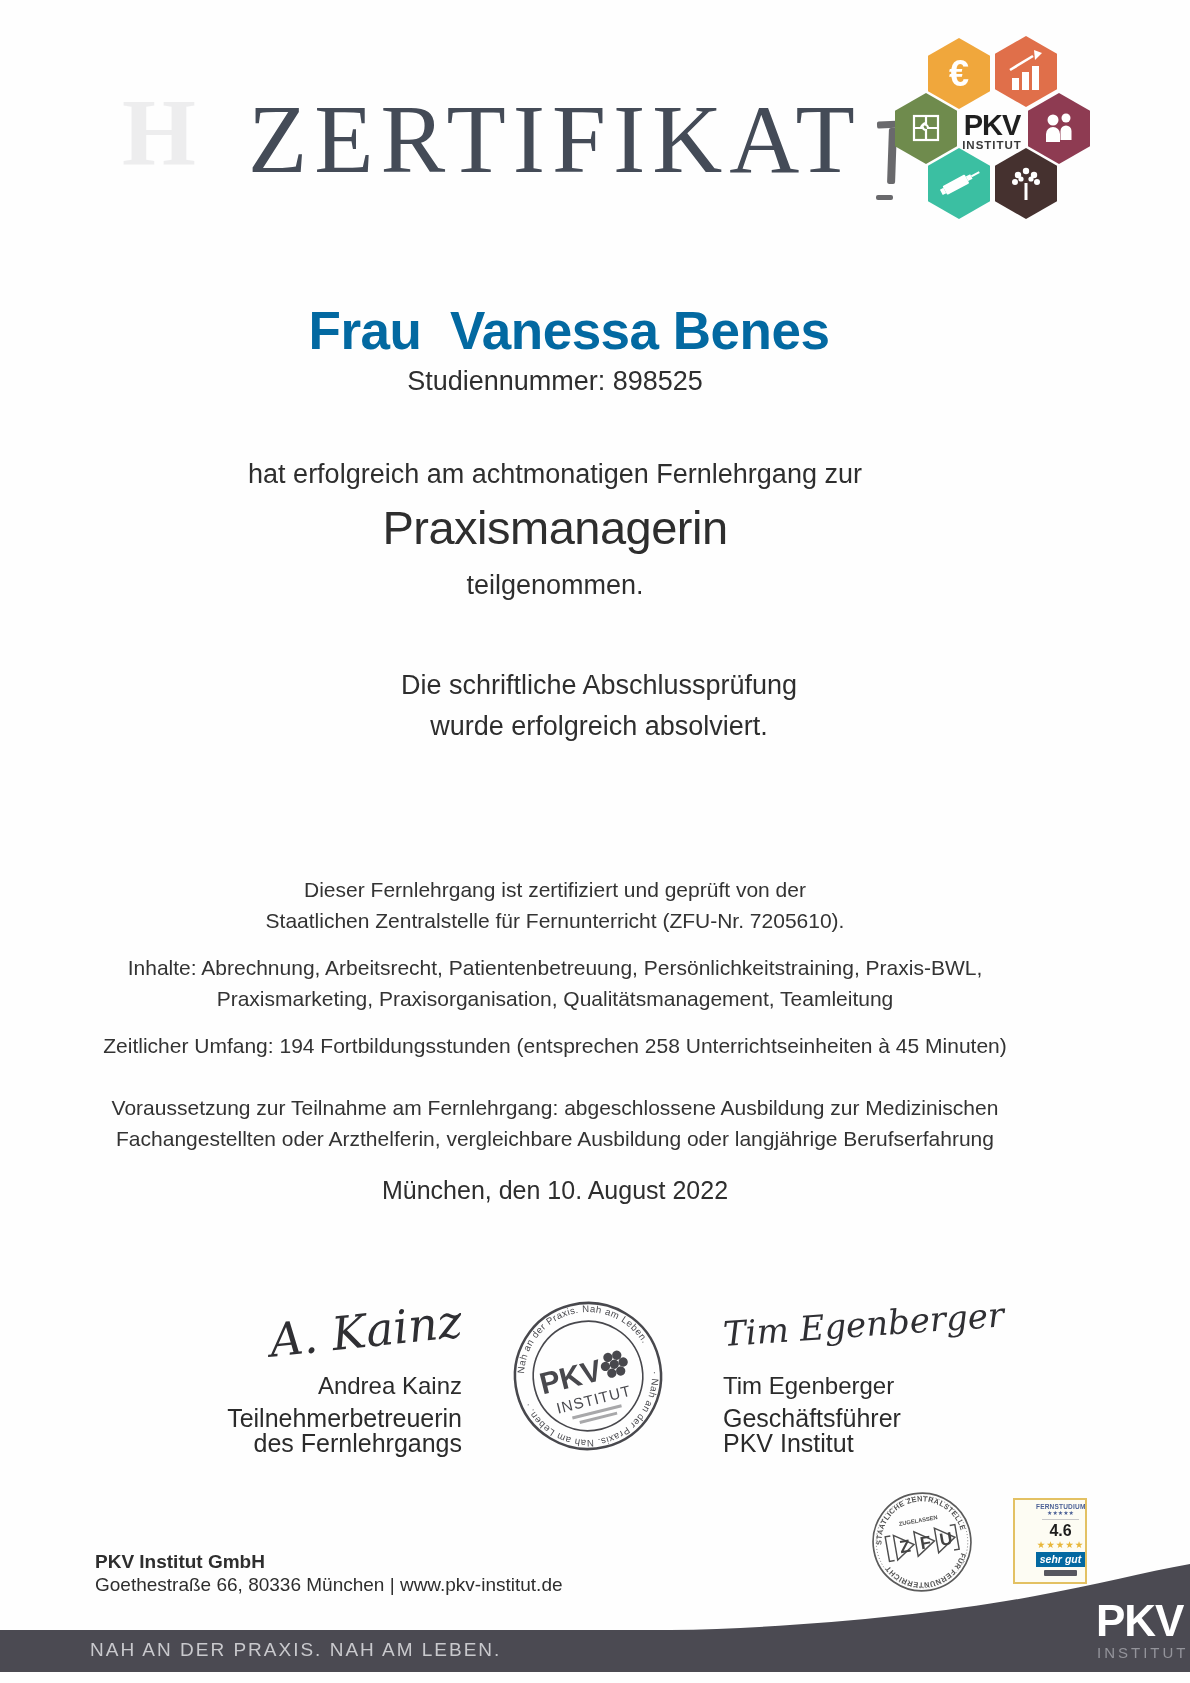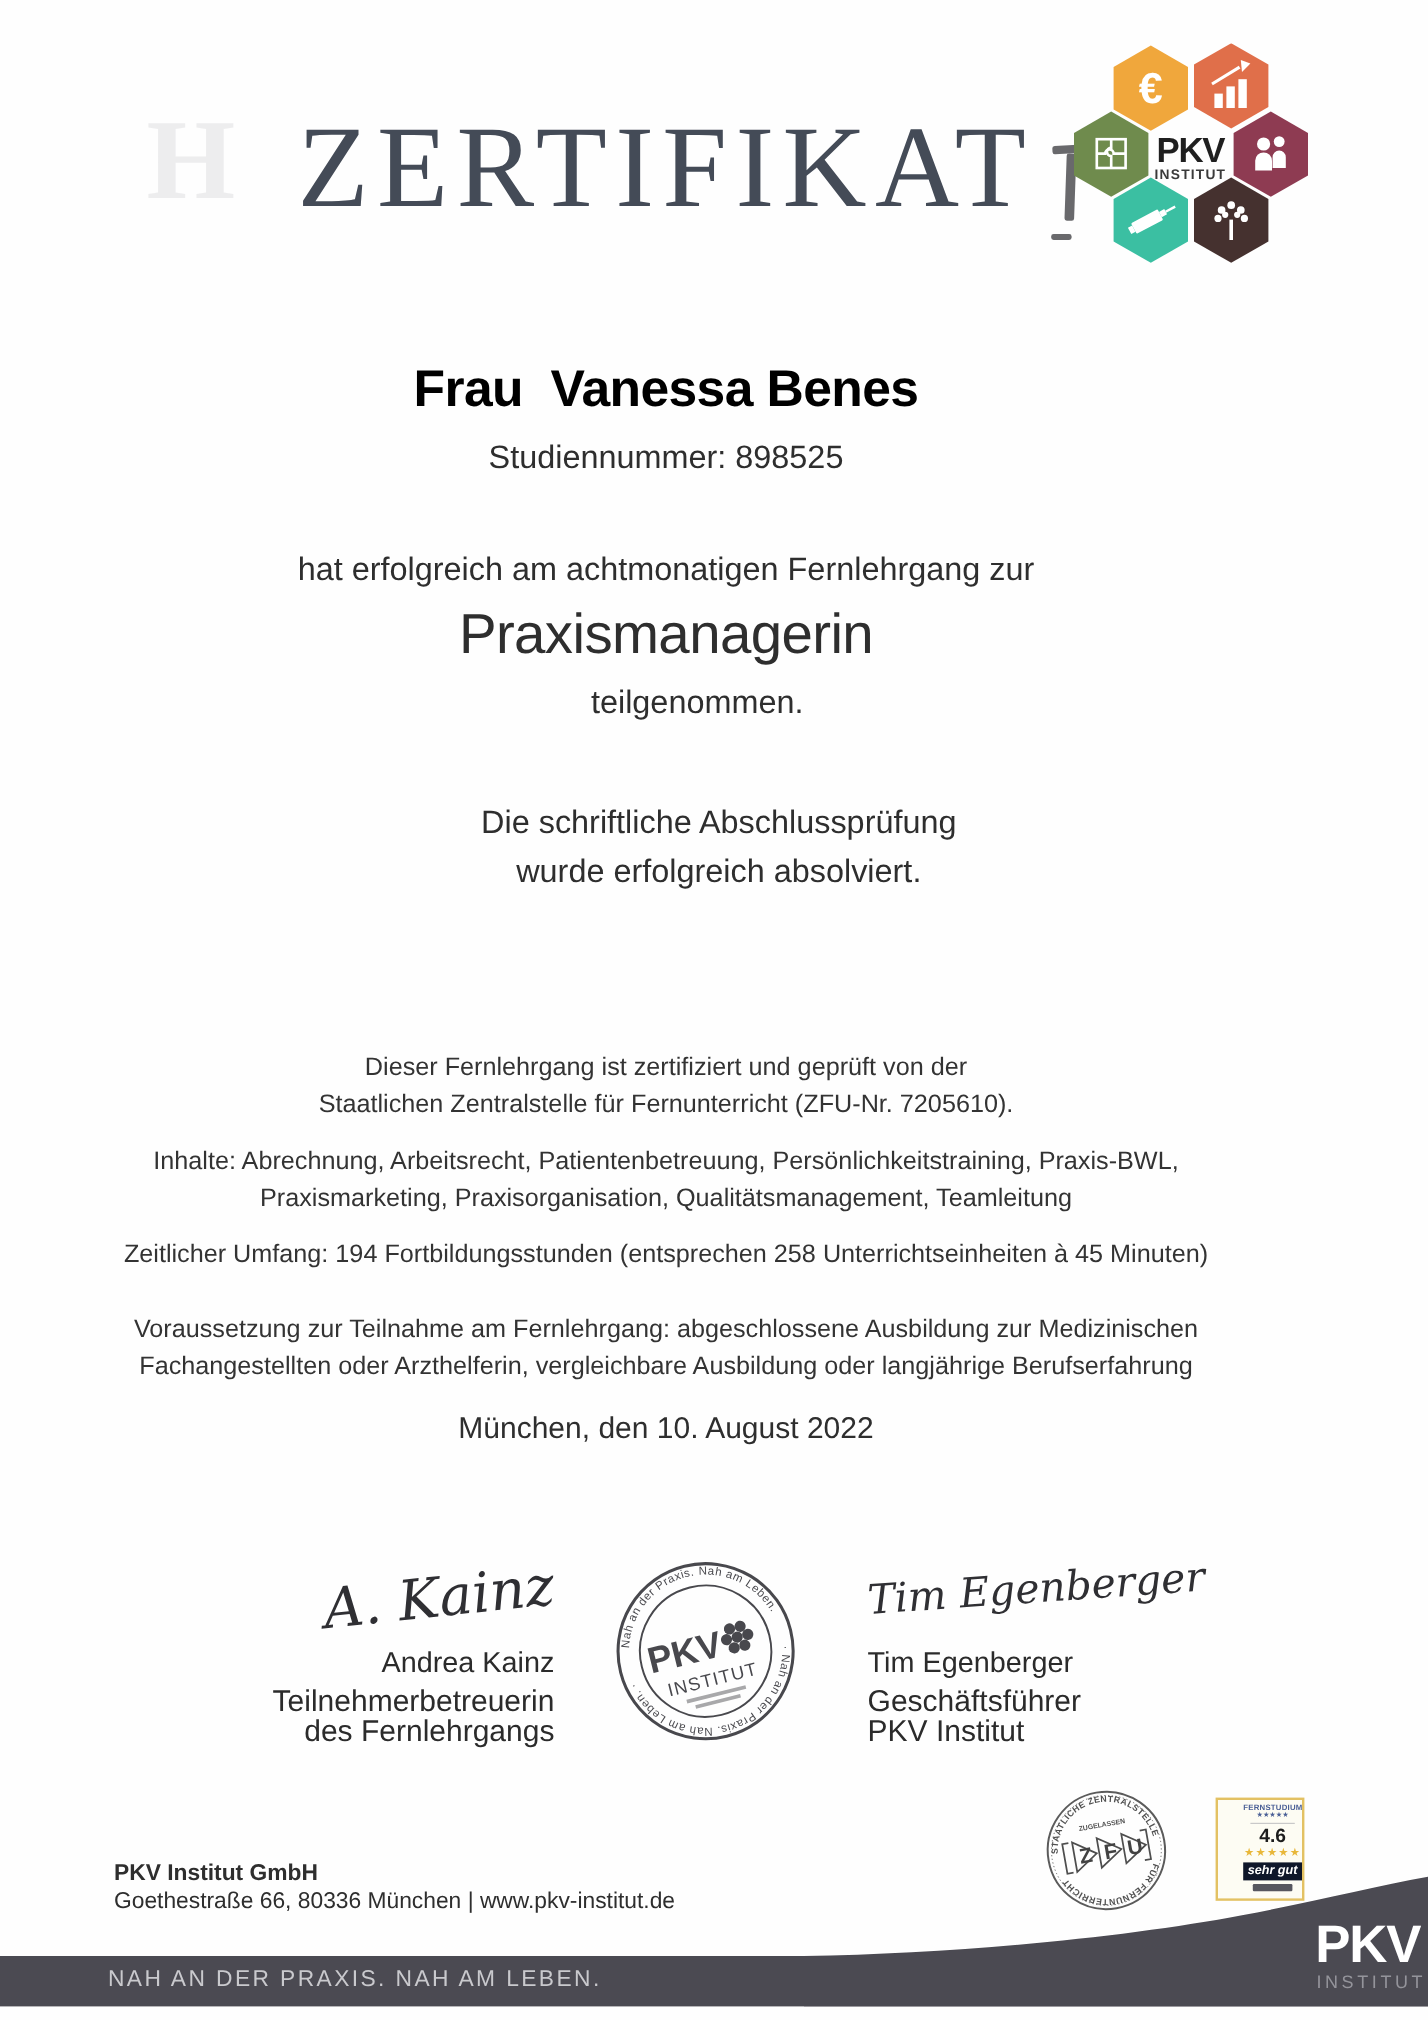--- a/index.html
+++ b/index.html
@@ -11,21 +11,21 @@
   }
   .abs{position:absolute;}
   .center-col{left:0;width:1110px;text-align:center;}
   .pre{white-space:pre;}
   
   .title{
     font-family:"Liberation Serif", serif;
     font-size:97px;letter-spacing:7px;color:#444b57;font-weight:500;
   }
   
-  .name{font-size:43px;font-weight:bold;color:#000000;letter-spacing:-0.5px;}
+  .name{font-size:53px;font-weight:bold;color:#0369a1;letter-spacing:-0.5px;margin-left:14px;}
   .sub{font-size:27px;}
   .course{font-size:47px;font-weight:normal;letter-spacing:-0.5px;}
   .fine{font-size:21px;line-height:31px;color:#333;}
   .exam{font-size:27px;line-height:41px;padding-left:44px;}
   .date{font-size:25px;}
   
   .sig-block{font-size:24px;}
   .script{font-family:"DejaVu Serif", serif;font-style:italic;color:#2f2f33;}
   .sig-name{font-size:24px;color:#2b2b2b;}
   .sig-role{font-size:25px;line-height:25px;color:#2b2b2b;}
@@ -39,21 +39,21 @@
   
   .badge{
     left:1013px;top:1498px;width:74px;height:86px;box-sizing:border-box;
     border:2px solid #e3c163;background:#fdfcf3;text-align:center;overflow:hidden;padding-left:21px;
   }
   .badge-header{font-size:6.5px;font-weight:bold;color:#4a5f95;margin-top:3px;letter-spacing:0.2px;}
   .badge-header-stars{font-size:6px;color:#4a5f95;line-height:7px;}
   .badge-divider{height:1px;background:#c9c9c9;margin:2px 6px;}
   .badge-score{font-size:16px;font-weight:bold;color:#1d1d1d;line-height:17px;}
   .badge-stars{font-size:9.5px;color:#e8b73a;letter-spacing:1px;line-height:11px;}
-  .badge-verdict{background:#0f172a;color:#fff;font-style:italic;font-weight:bold;font-size:10.5px;line-height:15px;margin-top:2px;}
+  .badge-verdict{background:#0369a1;color:#fff;font-style:italic;font-weight:bold;font-size:10.5px;line-height:15px;margin-top:2px;}
   .badge-foot{height:6px;background:#3a3a44;opacity:.85;margin:3px 8px 0 8px;border-radius:1px;}
   
   .stamp{transform:rotate(-14deg);opacity:.93;}
   .zfu{transform:rotate(-10deg);opacity:.9;}
   
   .artifact{background:#4f4f52;border-radius:2px;opacity:.85;}
   .artifact-light{color:#e3e3e5;font-size:95px;font-weight:bold;opacity:.6;font-family:"Liberation Serif",serif;}
 </style>
 </head>
 <body>
@@ -122,21 +122,21 @@
   </g>
   <text x="97" y="99" text-anchor="middle" font-size="29" font-weight="bold" fill="#1f1f1f" letter-spacing="-1">PKV</text>
   <text x="97" y="113" text-anchor="middle" font-size="11.5" font-weight="bold" fill="#3a3a3a" letter-spacing="1">INSTITUT</text>
 </svg>
 
 <div class="abs center-col name pre" style="top:300px;">Frau  Vanessa Benes</div>
 <div class="abs center-col sub" style="top:366px;">Studiennummer: 898525</div>
 
 <div class="abs center-col sub" style="top:459px;">hat erfolgreich am achtmonatigen Fernlehrgang zur</div>
 <div class="abs center-col course" style="top:500px;">Praxismanagerin</div>
-<div class="abs center-col sub" style="top:570px;padding-left:26px;">teilgenommen.</div>
+<div class="abs center-col sub" style="top:570px;">teilgenommen.</div>
 
 <div class="abs center-col exam" style="top:665px;">Die schriftliche Abschlussprüfung</div>
 <div class="abs center-col exam" style="top:706px;">wurde erfolgreich absolviert.</div>
 
 <div class="abs center-col fine" style="top:874px;">
   <div>Dieser Fernlehrgang ist zertifiziert und geprüft von der</div>
   <div>Staatlichen Zentralstelle für Fernunterricht (ZFU-Nr. 7205610).</div>
 </div>
 <div class="abs center-col fine" style="top:952px;">
   <div>Inhalte: Abrechnung, Arbeitsrecht, Patientenbetreuung, Persönlichkeitstraining, Praxis-BWL,</div>

